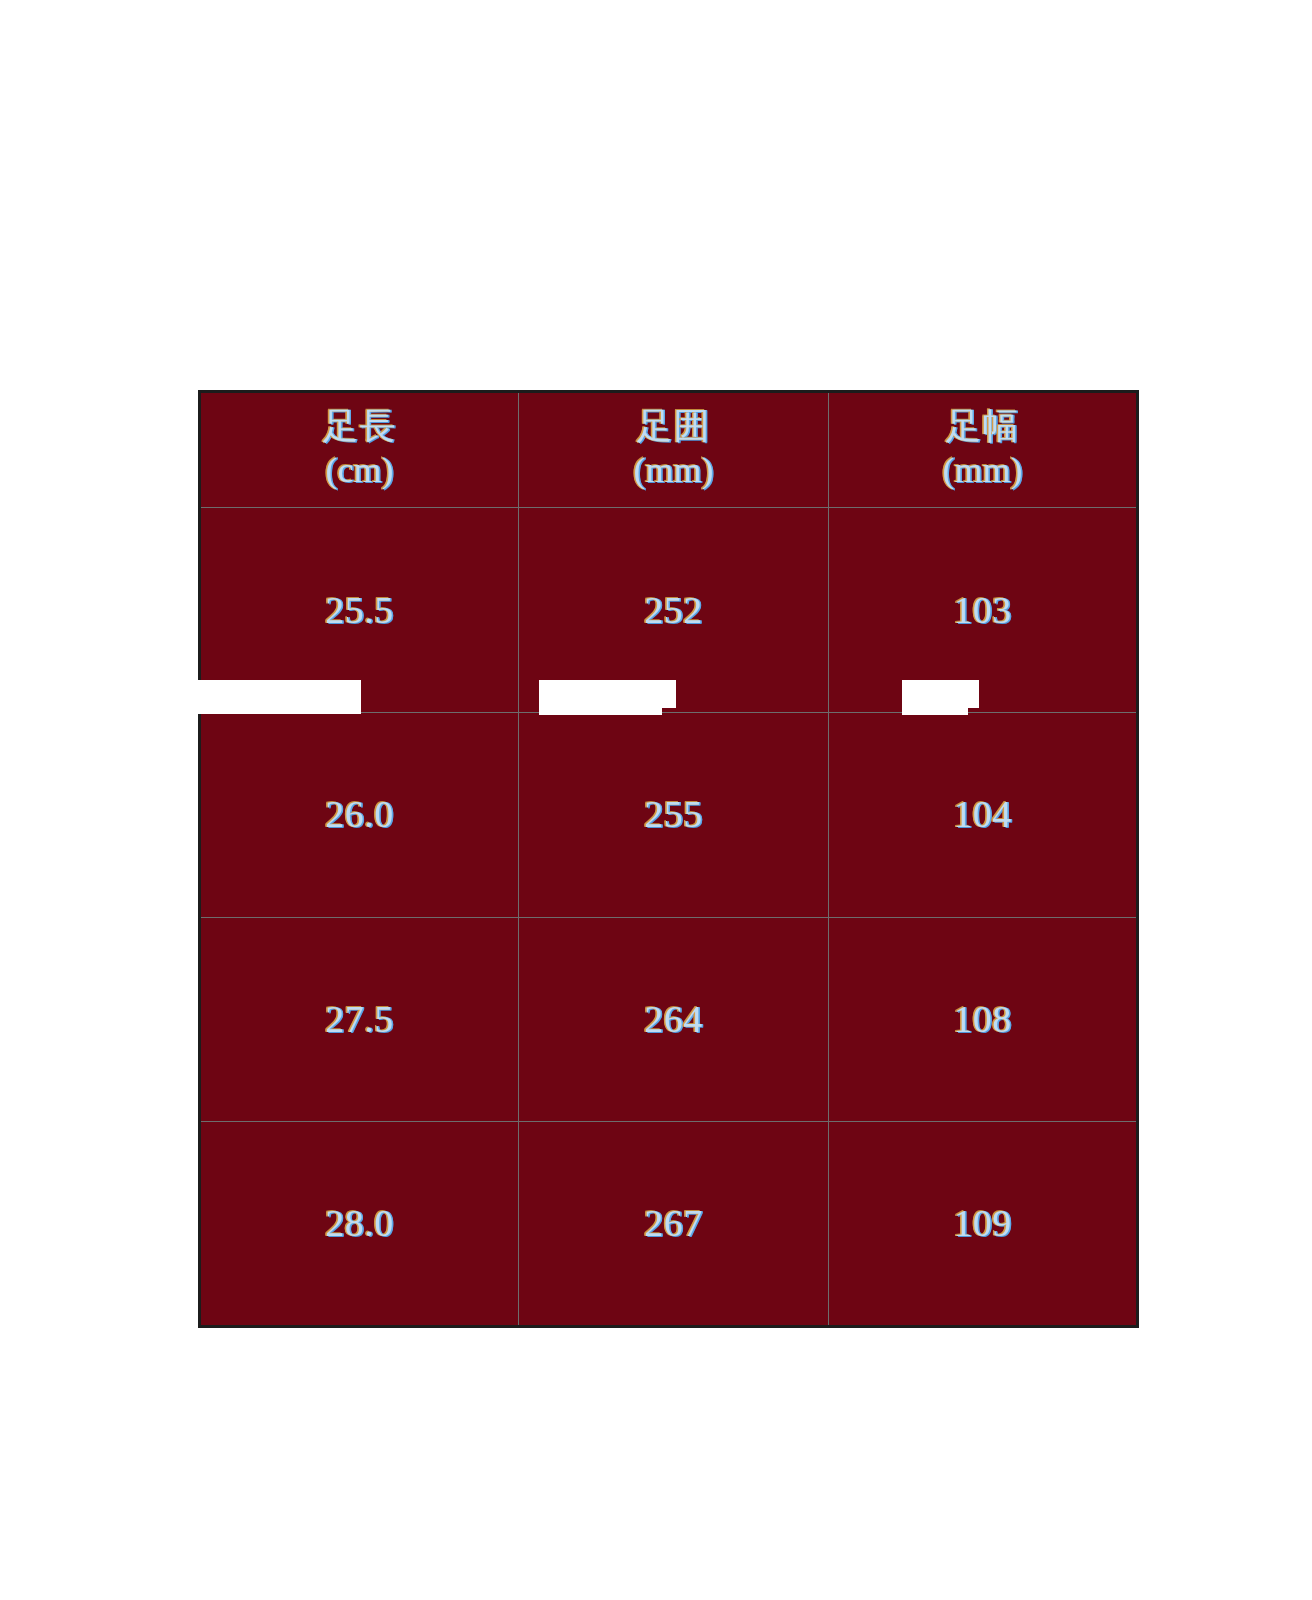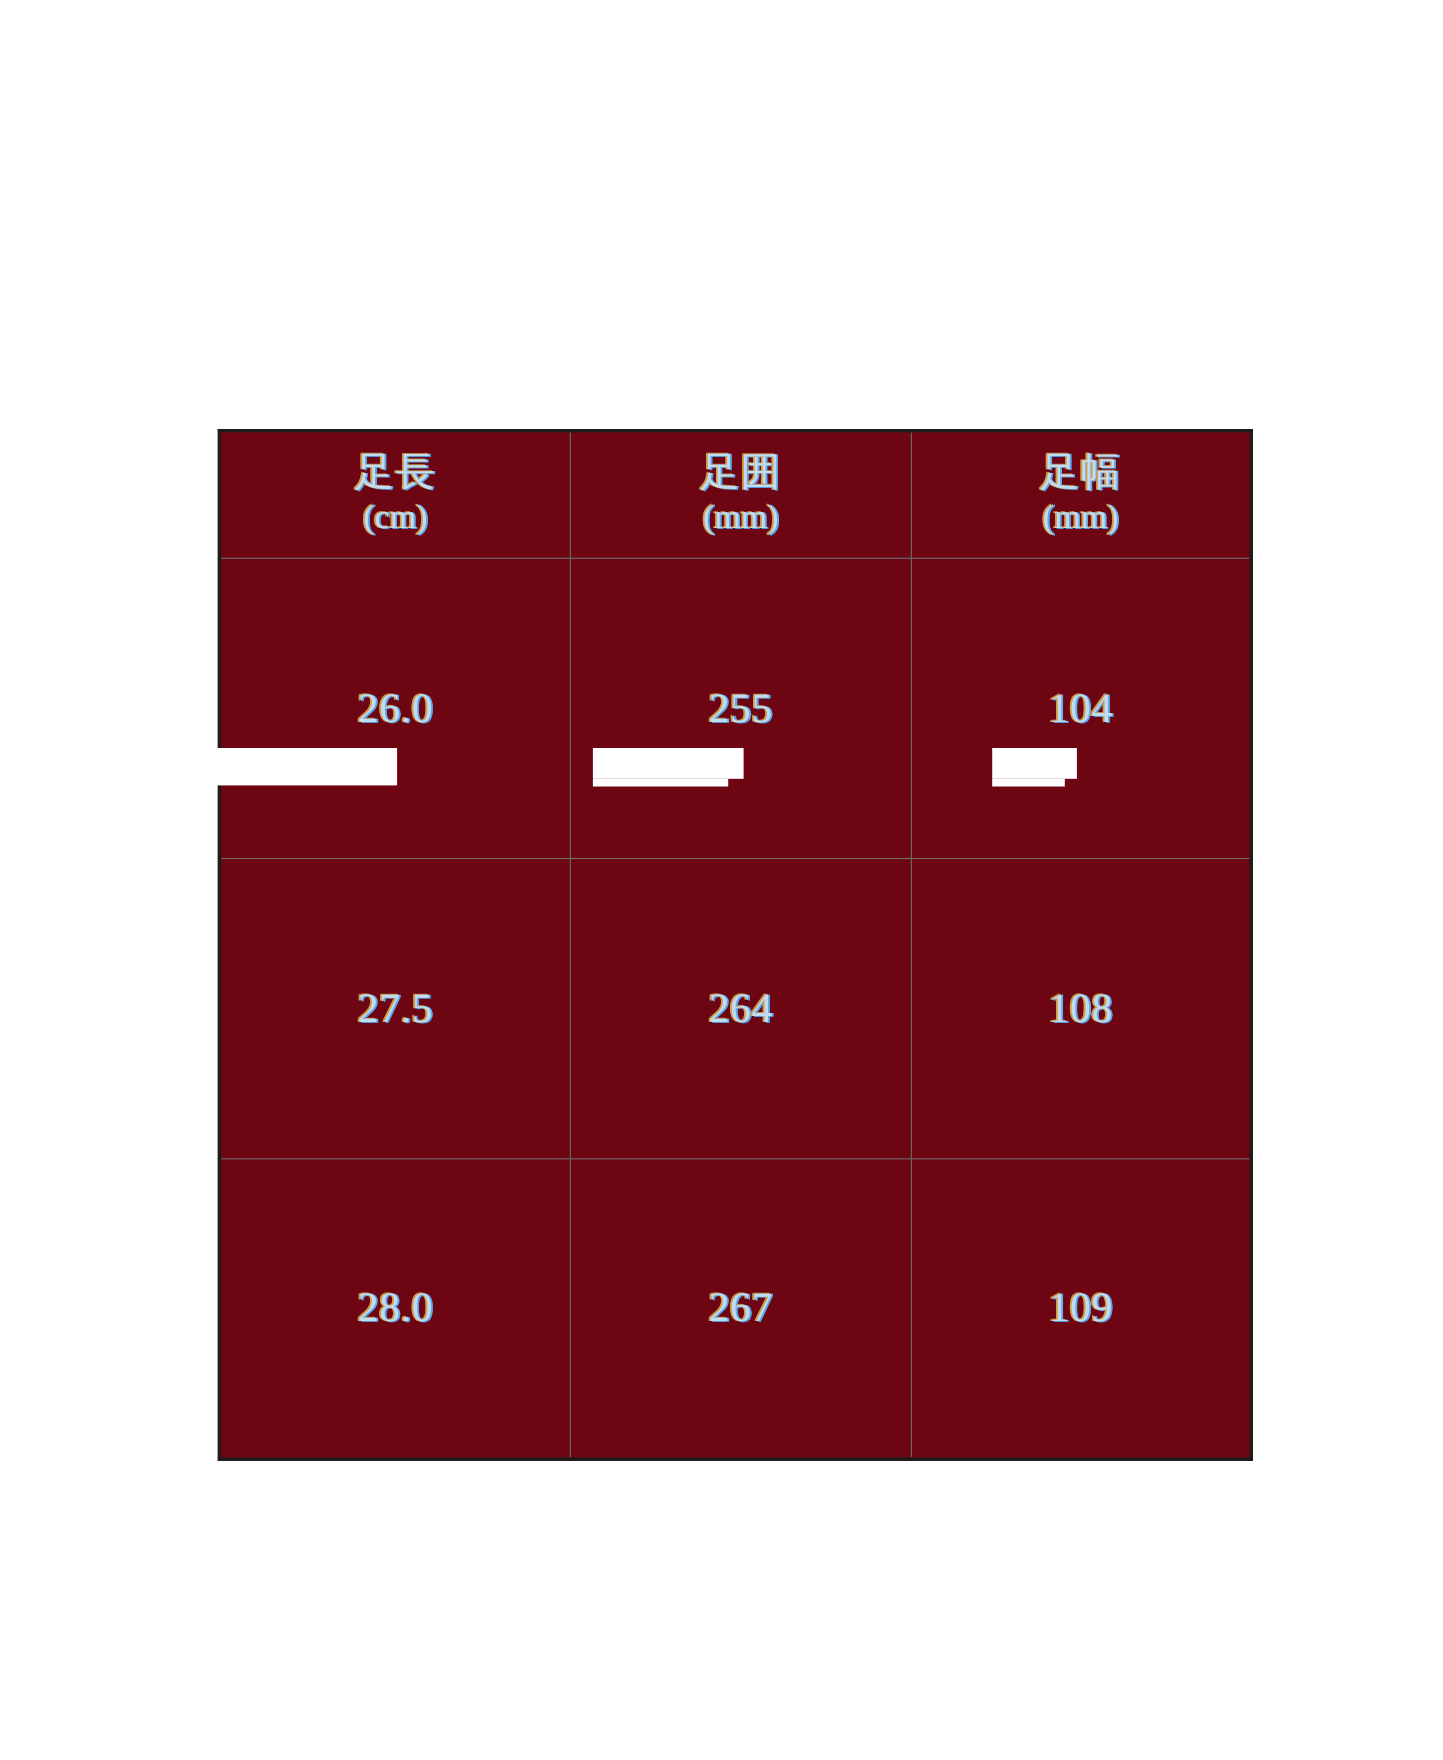--- a/index.html
+++ b/index.html
@@ -73,21 +73,21 @@
        0 0 1px rgba(20,10,10,0.95);
   }
 
   .cellval.jp {
     font-size: 36px;
     letter-spacing: 1px;
   }
 
   .unit {
     display: block;
-    font-size: 31px;
+    font-size: 36px;
     line-height: 1.35;
     color: #bfdcf2;
     text-shadow:
       -1.6px 0 0 #d79a46,
        1.6px 0 0 #5fa8e8,
       -1.6px -1px 0 #c08a3c,
        1.6px  1px 0 #4f98dc,
        0 0 1px rgba(20,10,10,0.95);
   }
 
@@ -123,20 +123,31 @@
           </th>
           <th>
             <span class="cellval jp">足幅</span>
             <span class="unit">(mm)</span>
           </th>
         </tr>
       </thead>
       <tbody>
         <tr class="data-row">
           <td>
+              <span class="cellval">25.5</span>
+            </td>
+          <td>
+              <span class="cellval">252</span>
+            </td>
+          <td>
+              <span class="cellval">103</span>
+            </td>
+        </tr>
+        <tr class="data-row">
+          <td>
               <span class="cellval">26.0</span>
             </td>
           <td>
               <span class="cellval">255</span>
             </td>
           <td>
               <span class="cellval">104</span>
             </td>
         </tr>
         <tr class="data-row">

